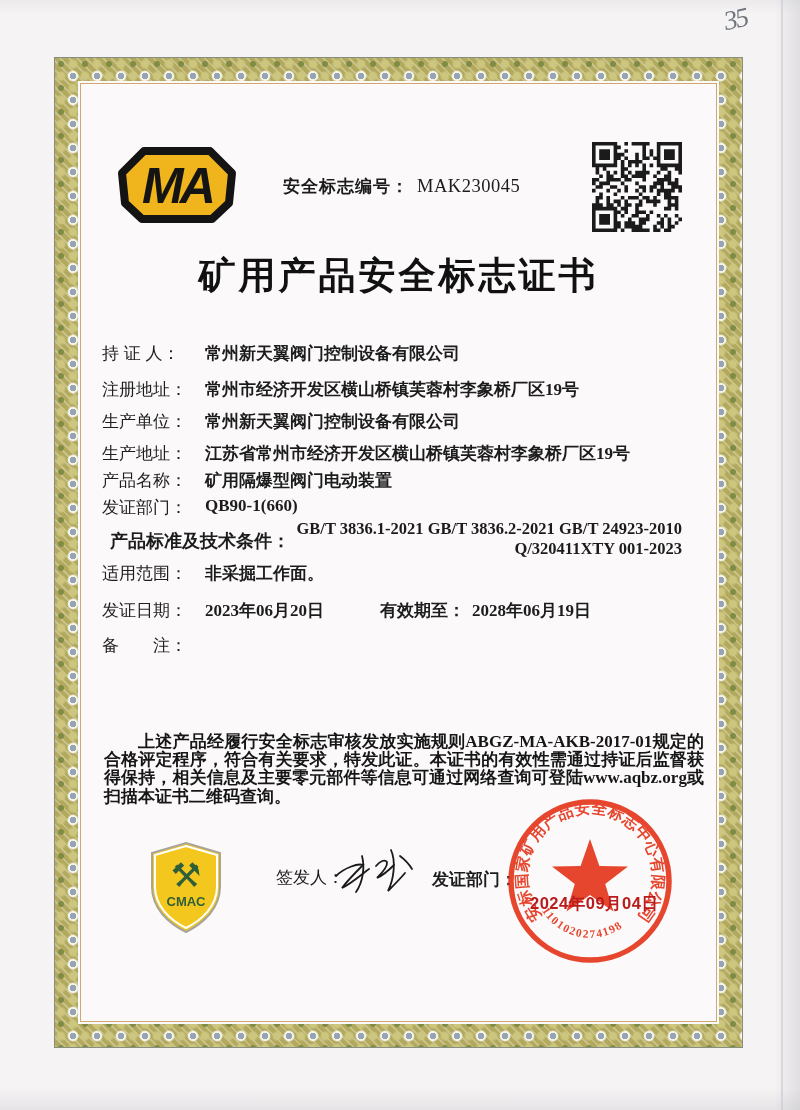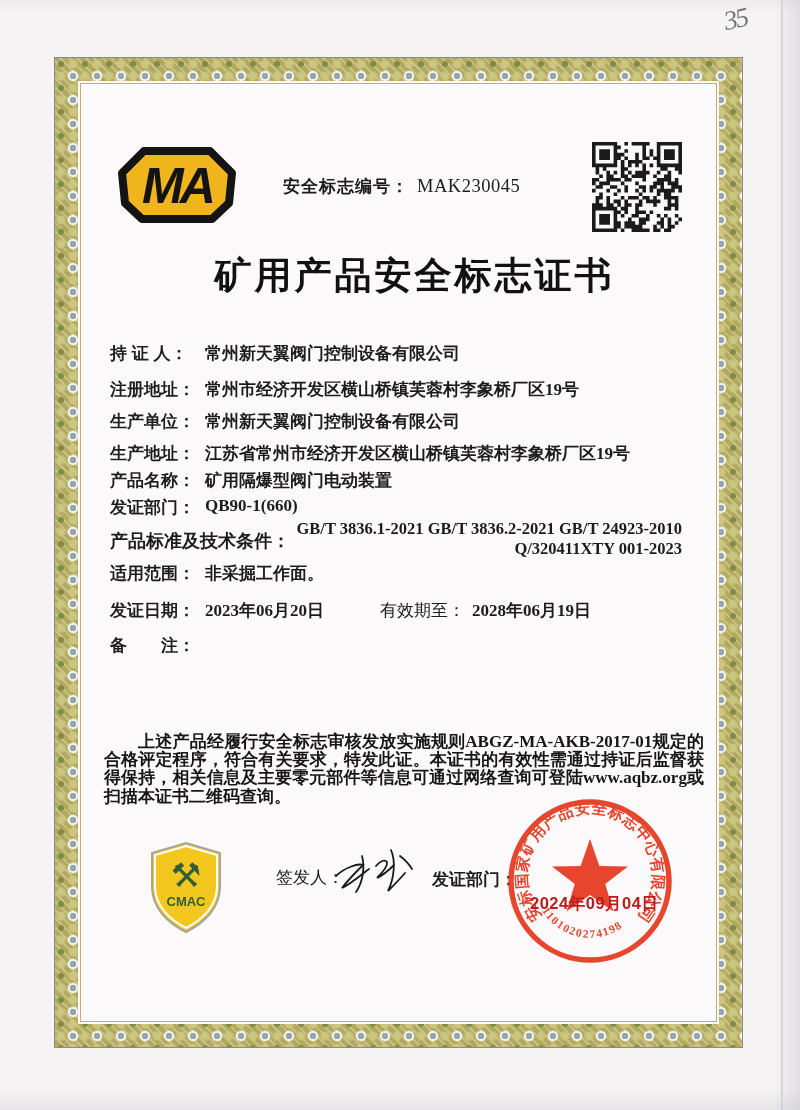--- a/index.html
+++ b/index.html
@@ -40,34 +40,34 @@
   }
 
   
   .ma-logo{left:117px;top:146px;width:120px;height:78px;}
   .cert-no{left:283px;top:175px;font-size:17px;display:flex;align-items:baseline;}
   .cert-no .lbl{font-weight:bold;letter-spacing:1px;}
   .cert-no .val{font-family:"Liberation Serif", serif;font-size:18.5px;margin-left:8px;letter-spacing:.5px;}
   .qr{left:592px;top:142px;}
 
   .title{left:55px;top:251px;width:687px;text-align:center;
-    font-size:37px;font-weight:bold;letter-spacing:3px;color:#111;padding-left:16px;}
+    font-size:37px;font-weight:bold;letter-spacing:3px;color:#111;}
 
   
   .row{left:0;top:0;width:800px;font-size:17px;}
-  .row .lbl{position:absolute;left:110px;font-weight:bold;color:#1e1e1e;white-space:pre;}
+  .row .lbl{position:absolute;left:102px;font-weight:normal;color:#1e1e1e;white-space:pre;}
   .row .val{position:absolute;left:205px;font-weight:bold;font-family:"Liberation Serif", serif;white-space:pre;}
   .r0{top:342px;} .r1{top:378px;} .r2{top:410px;} .r3{top:442px;}
   .r4{top:469px;} .r5{top:496px;}
   .r6-lbl{left:110px;top:529px;font-size:18px;font-weight:bold;}
   .r6-val{left:272px;top:519px;width:410px;font-size:16.5px;font-weight:bold;
     font-family:"Liberation Serif", serif;line-height:19.5px;text-align:right;}
   .r7{top:562px;}
   .row-dates{top:599px;}
-  .row-dates .lbl2{position:absolute;left:380px;font-weight:normal;white-space:pre;}
+  .row-dates .lbl2{position:absolute;left:380px;font-weight:bold;white-space:pre;}
   .row-dates .val2{position:absolute;left:472px;font-weight:bold;font-family:"Liberation Serif", serif;white-space:pre;}
   .r-remark{top:634px;}
 
   
   .paragraph{left:104px;top:733px;width:600px;font-size:17px;line-height:18.2px;
     font-weight:bold;font-family:"Liberation Serif", serif;text-align:justify;text-indent:2em;color:#161616;}
 
   
   .cmac{left:146px;top:840px;width:80px;height:100px;}
   .signer{left:276px;top:866px;font-size:17px;font-weight:normal;white-space:pre;}

